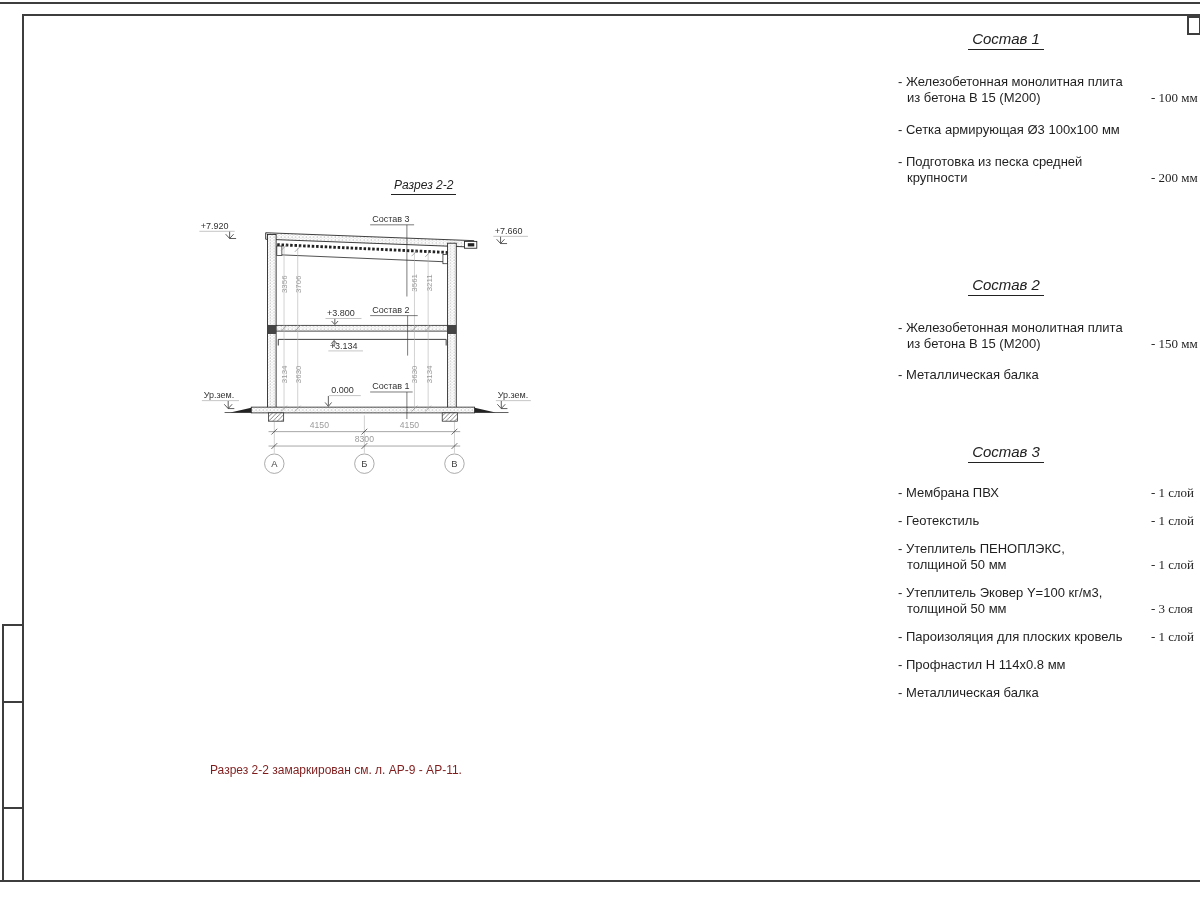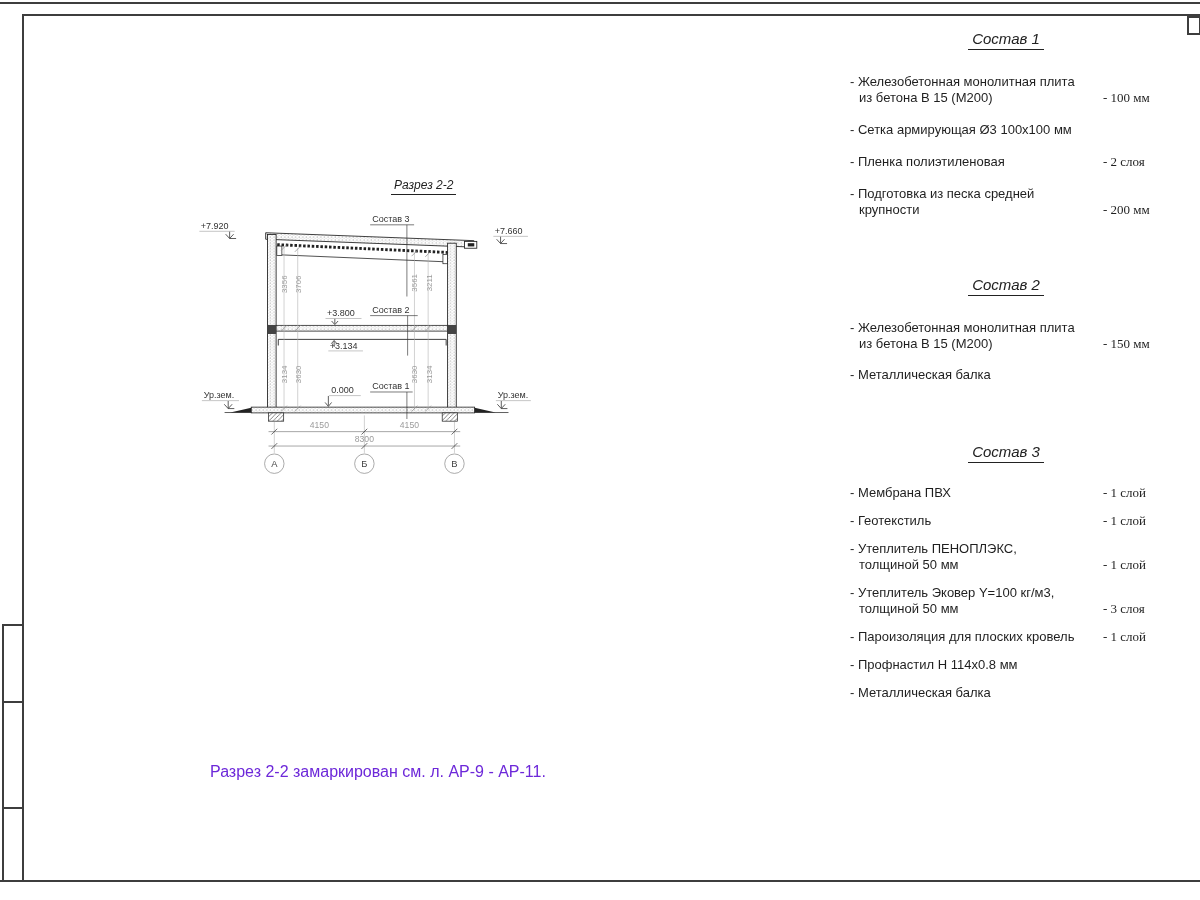--- a/index.html
+++ b/index.html
@@ -13,29 +13,29 @@
   .frame-bottom{left:0;top:880px;width:1200px;height:2px;}
   .corner-box{position:absolute;left:1187px;top:16px;width:14px;height:19px;border:2px solid #3d3d3d;background:#fff;box-sizing:border-box;}
   .marg-v{left:2px;top:624px;width:2px;height:258px;}
   .marg-h1{left:2px;top:624px;width:21px;height:2px;}
   .marg-h2{left:2px;top:701px;width:21px;height:2px;}
   .marg-h3{left:2px;top:807px;width:21px;height:2px;}
   
   .dwg-title{position:absolute;left:391px;top:178px;font-size:12px;font-style:italic;
              border-bottom:1.5px solid #222;padding:0 3px 2px 3px;color:#222;}
   
-  .note{position:absolute;left:210px;top:763px;font-size:16px;color:#6d28d9;}
+  .note{position:absolute;left:210px;top:763px;font-size:12px;color:#7f1d1d;}
   
   .spec-section{position:absolute;left:850px;width:312px;text-align:center;}
   .s1{top:30px;} .s2{top:276px;} .s3{top:443px;}
   .spec-heading{display:inline-block;font-size:15px;font-style:italic;color:#222;
                 border-bottom:1.2px solid #222;padding:0 4px 2px 4px;}
   .s1 .spec-heading,.s2 .spec-heading{margin-bottom:24px;} .s3 .spec-heading{margin-bottom:22px;}
   .spec-items{text-align:left;font-size:13px;line-height:16px;color:#1f1f1f;}
-  .spec-item{position:relative;}
+  .spec-item{position:relative;margin-left:48px;}
   .s1 .spec-item{margin-bottom:16px;} .s2 .spec-item{margin-bottom:15px;} .s3 .spec-item{margin-bottom:12px;}
   .spec-text{white-space:pre-line;padding-left:9px;text-indent:-9px;width:250px;}
   .spec-value{position:absolute;left:253px;bottom:0;white-space:nowrap;font-family:Liberation Serif, serif;}
   svg text{font-family:"Liberation Sans",sans-serif;}
   .dimtxt{fill:#9b9b9b;font-size:11px;}
   .dimtxt2{fill:#9b9b9b;font-size:12px;}
   .lvltxt{fill:#333;font-size:12.5px;}
   .axtxt{fill:#444;font-size:13px;}
 </style>
 </head>
@@ -230,24 +230,20 @@
       <div class="spec-item">
         <div class="spec-text">- Железобетонная  монолитная плита
 из бетона В 15 (М200)</div>
         <div class="spec-value">- 100 мм</div>
       </div>
       <div class="spec-item">
         <div class="spec-text">- Сетка армирующая Ø3 100х100 мм</div>
         <div class="spec-value"></div>
       </div>
       <div class="spec-item">
-        <div class="spec-text">- Пленка полиэтиленовая</div>
-        <div class="spec-value">-  2 слоя</div>
-      </div>
-      <div class="spec-item">
         <div class="spec-text">- Подготовка из песка средней
 крупности</div>
         <div class="spec-value">- 200 мм</div>
       </div>
     </div>
   </div>
 
   <div class="spec-section s2">
     <div class="spec-heading">Состав 2</div>
     <div class="spec-items">

